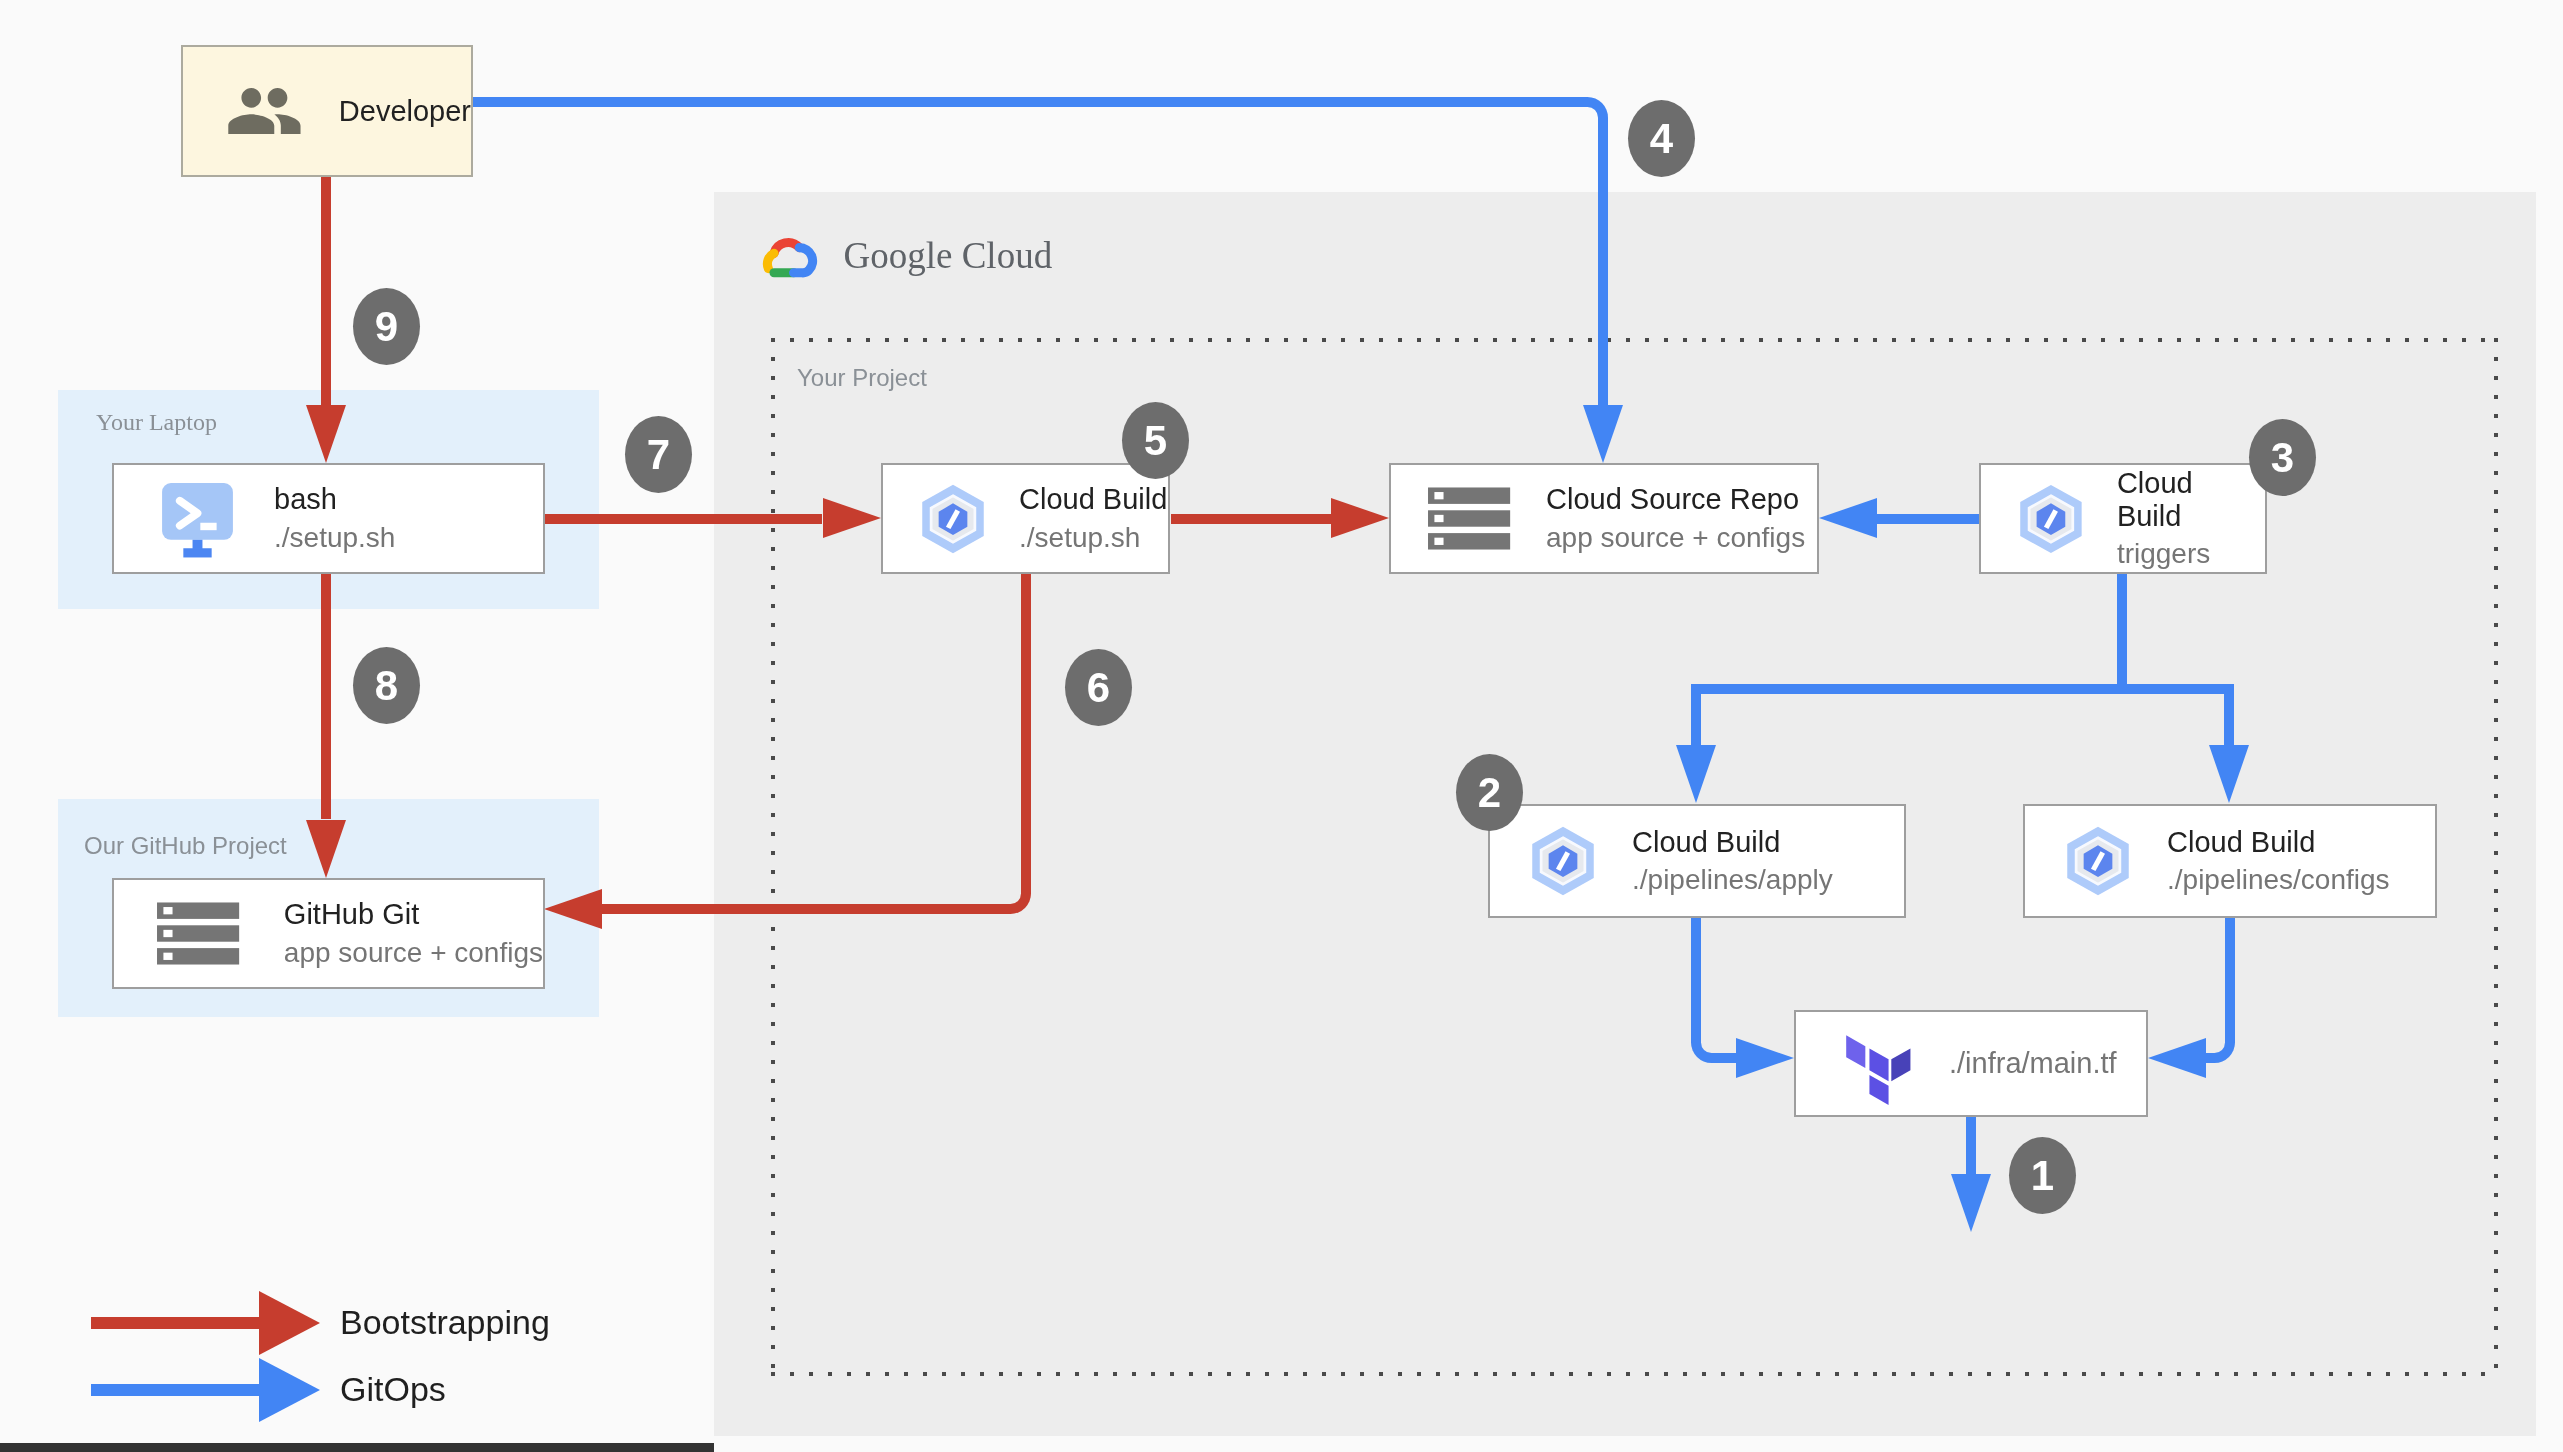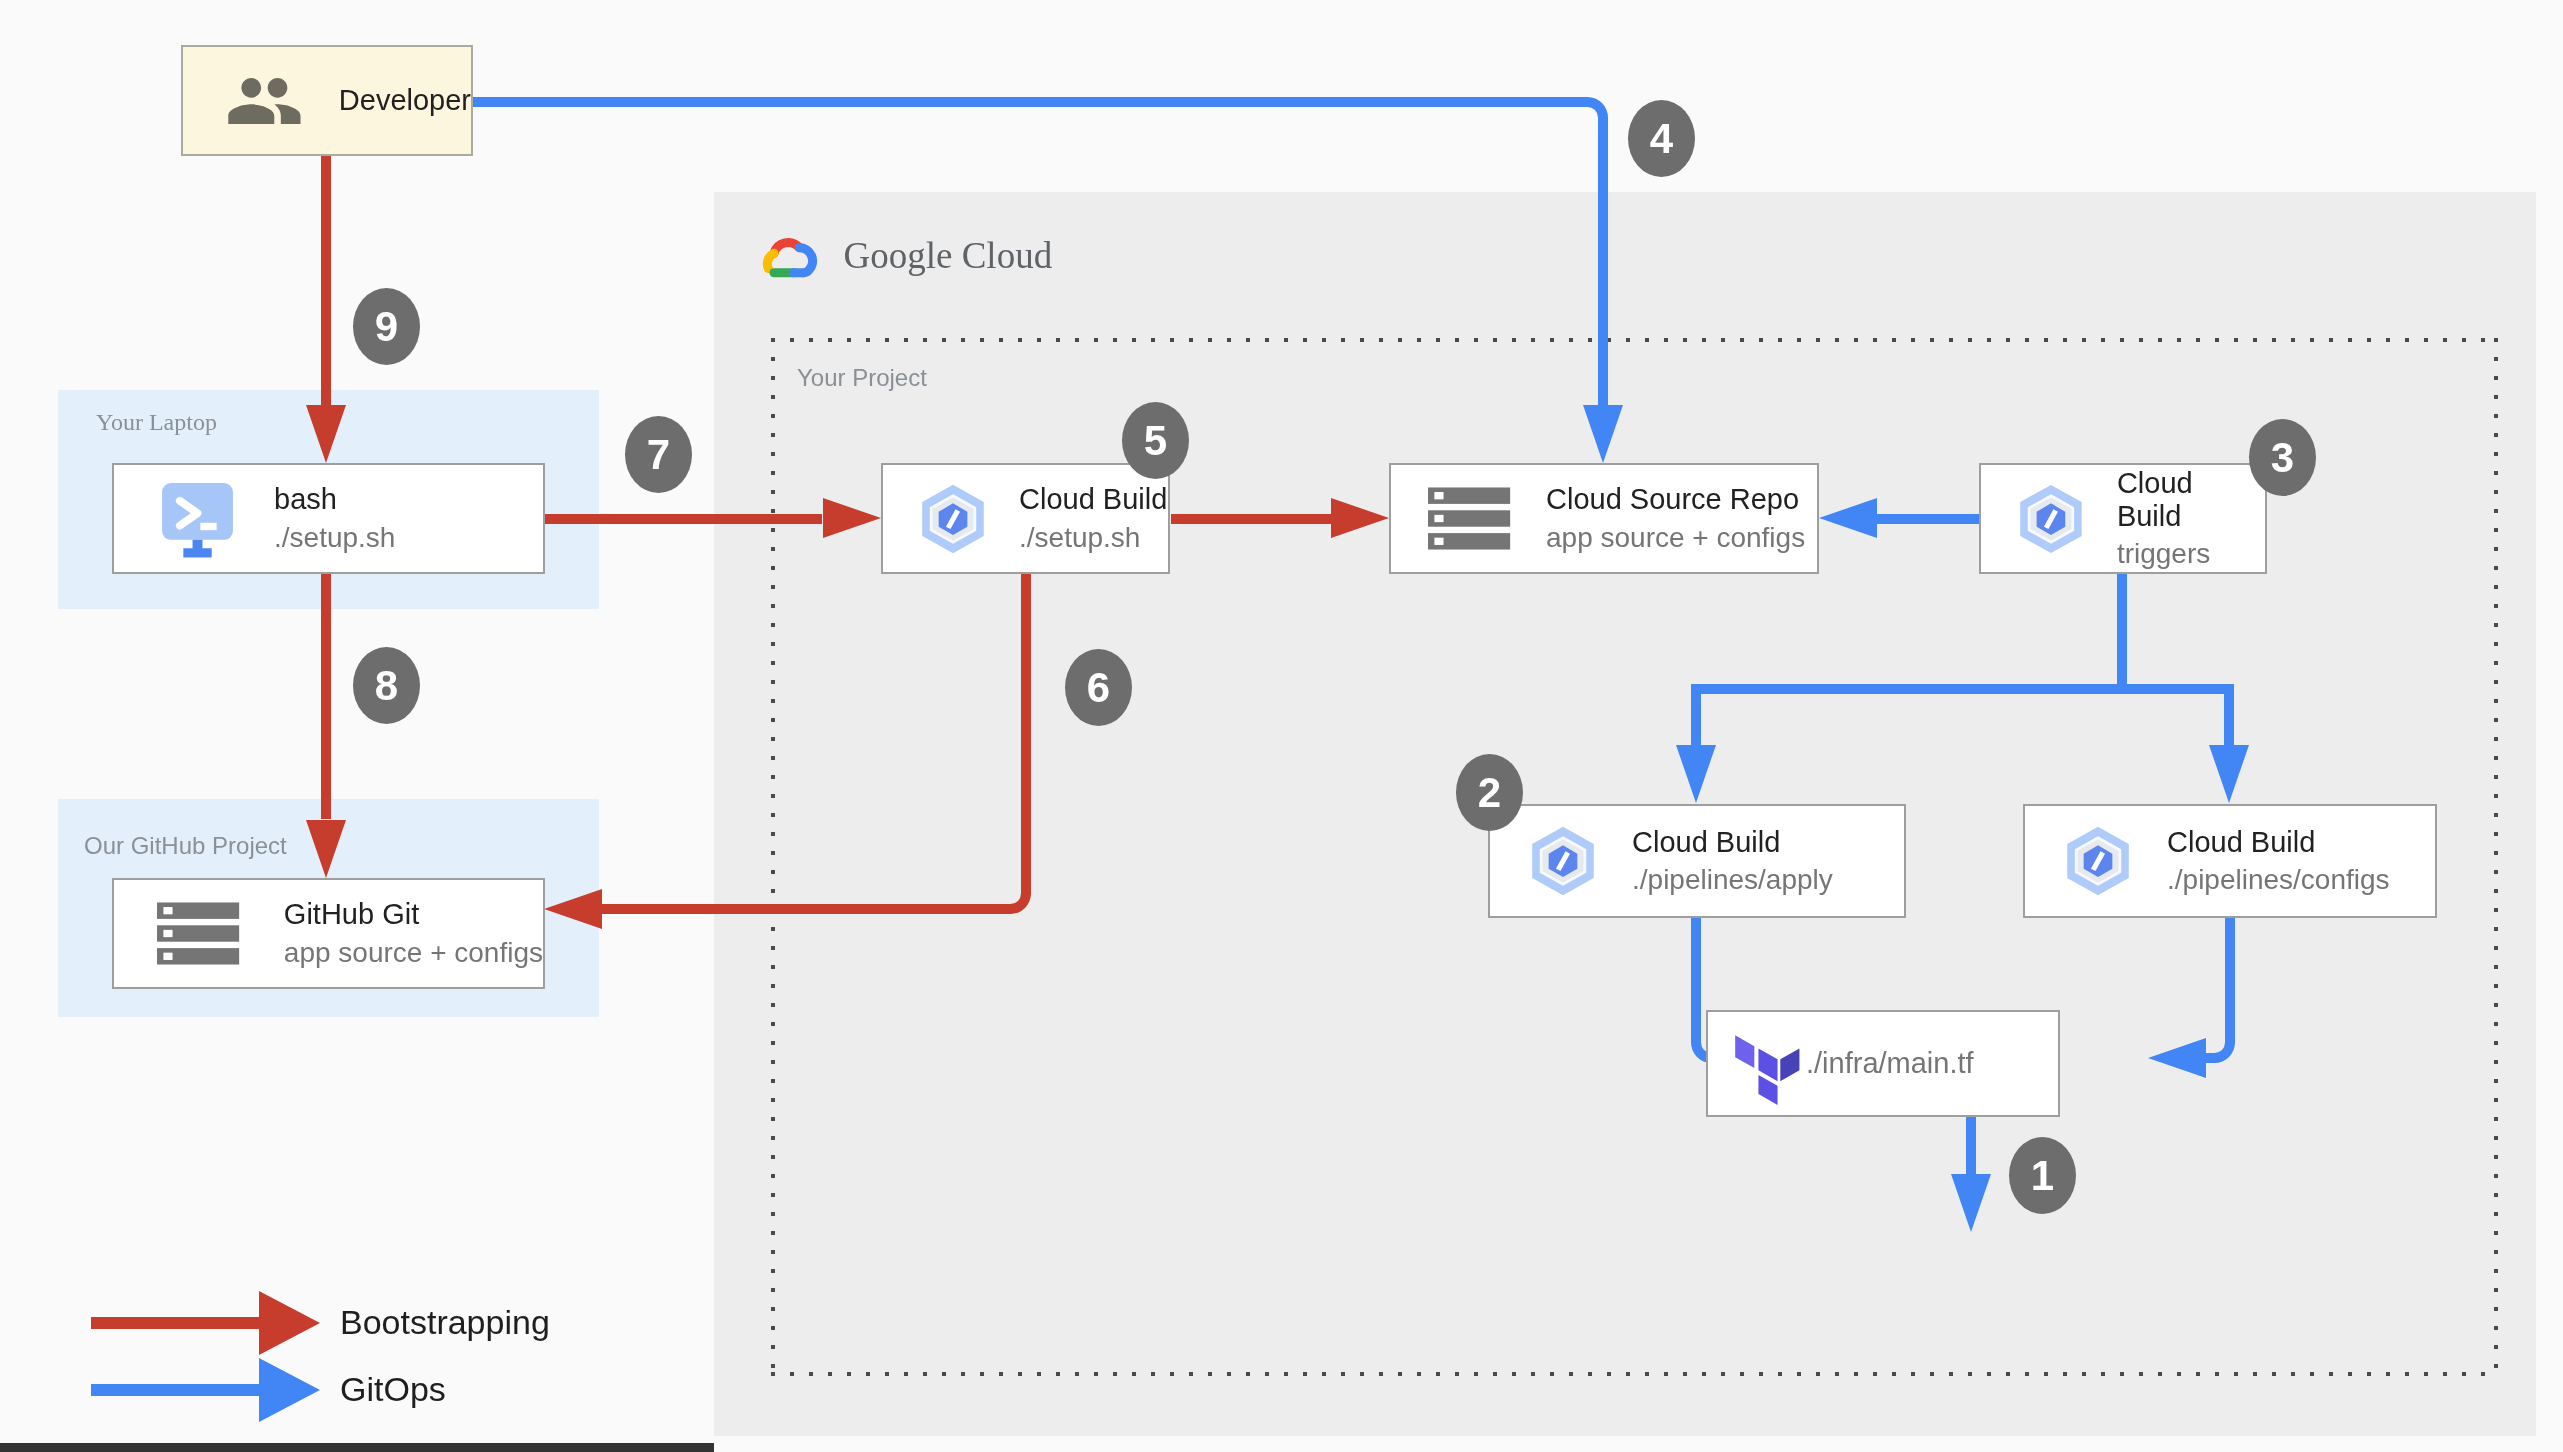--- a/index.html
+++ b/index.html
@@ -109,21 +109,21 @@
 
   <div class="elbow" style="left:1691px;top:918px;width:45px;height:145px;border-left:10.2px solid #4285F4;border-bottom:10.2px solid #4285F4;border-bottom-left-radius:20.5px;"></div>
   <div class="head head-right-blue" style="left:1736px;top:1038px;"></div>
 
   <div class="elbow" style="left:2177px;top:918px;width:58px;height:145px;border-right:10.2px solid #4285F4;border-bottom:10.2px solid #4285F4;border-bottom-right-radius:20.5px;"></div>
   <div class="head head-left-blue" style="left:2148px;top:1038px;"></div>
 
   <div class="line blue" style="left:1966px;top:1117px;width:10.2px;height:57px;"></div>
   <div class="head head-down-blue" style="left:1951px;top:1174px;"></div>
 
-  <div class="node dev-node nz" style="left:181px;top:45px;width:292px;height:111px;padding-left:42px;gap:35px;">
+  <div class="node dev-node nz" style="left:181px;top:45px;width:292px;height:132px;padding-left:42px;gap:35px;">
     <svg width="88" height="88" viewBox="0 0 24 24">
       <path fill="#6E6C60" d="M16 11c1.66 0 2.99-1.34 2.99-3S17.66 5 16 5s-3 1.34-3 3 1.34 3 3 3zm-8 0c1.66 0 2.99-1.34 2.99-3S9.66 5 8 5 5 6.34 5 8s1.34 3 3 3zm0 2c-2.33 0-7 1.17-7 3.5V19h14v-2.5c0-2.33-4.67-3.5-7-3.5zm8 0c-.29 0-.62.02-.97.05 1.16.84 1.97 1.97 1.97 3.45V19h6v-2.5c0-2.33-4.67-3.5-7-3.5z"></path>
     </svg>
     <div class="txt">
         <span class="ttl">Developer</span>
       </div>
   </div>
 
   <div class="node nz" style="left:112px;top:463px;width:433px;height:111px;padding-left:41px;gap:34px;">
     <svg width="85" height="85" viewBox="0 0 24 24">
@@ -222,21 +222,21 @@
       <path d="M12 5.2 L18.4 8.8 V15.2 L12 18.8 L5.6 15.2 V8.8 Z" fill="#EDEDED" opacity="0.9" stroke="#FFFFFF" stroke-width="0.8"></path>
       <path d="M12 7.4 L16.2 9.9 V14.3 L12 16.7 L7.8 14.3 V9.9 Z" fill="#5C85EE"></path>
       <line x1="10.6" y1="14.6" x2="13.4" y2="9.5" stroke="#FFFFFF" stroke-width="1.5"></line>
     </svg>
     <div class="txt">
       <span class="ttl">Cloud Build</span>
       <span class="sub">./pipelines/configs</span>
     </div>
   </div>
 
-  <div class="node nz" style="left:1706px;top:1010px;width:354px;height:107px;padding-left:22px;">
+  <div class="node nz" style="left:1794px;top:1010px;width:354px;height:107px;padding-left:45px;gap:32px;">
     <svg width="76" height="82" viewBox="0 0 26 30">
       <polygon points="1,4.5 8,8.5 8,16.5 1,12.5" fill="#6E62EC"></polygon>
       <polygon points="9.5,9.3 16.5,13.3 16.5,21.3 9.5,17.3" fill="#5C50E4"></polygon>
       <polygon points="17.5,13.3 24.5,9.3 24.5,17.3 17.5,21.3" fill="#4842B8"></polygon>
       <polygon points="9.5,19 16.5,23 16.5,30 9.5,26" fill="#5C50E4"></polygon>
     </svg>
     <span class="path-label">./infra/main.tf</span>
   </div>
 
 

